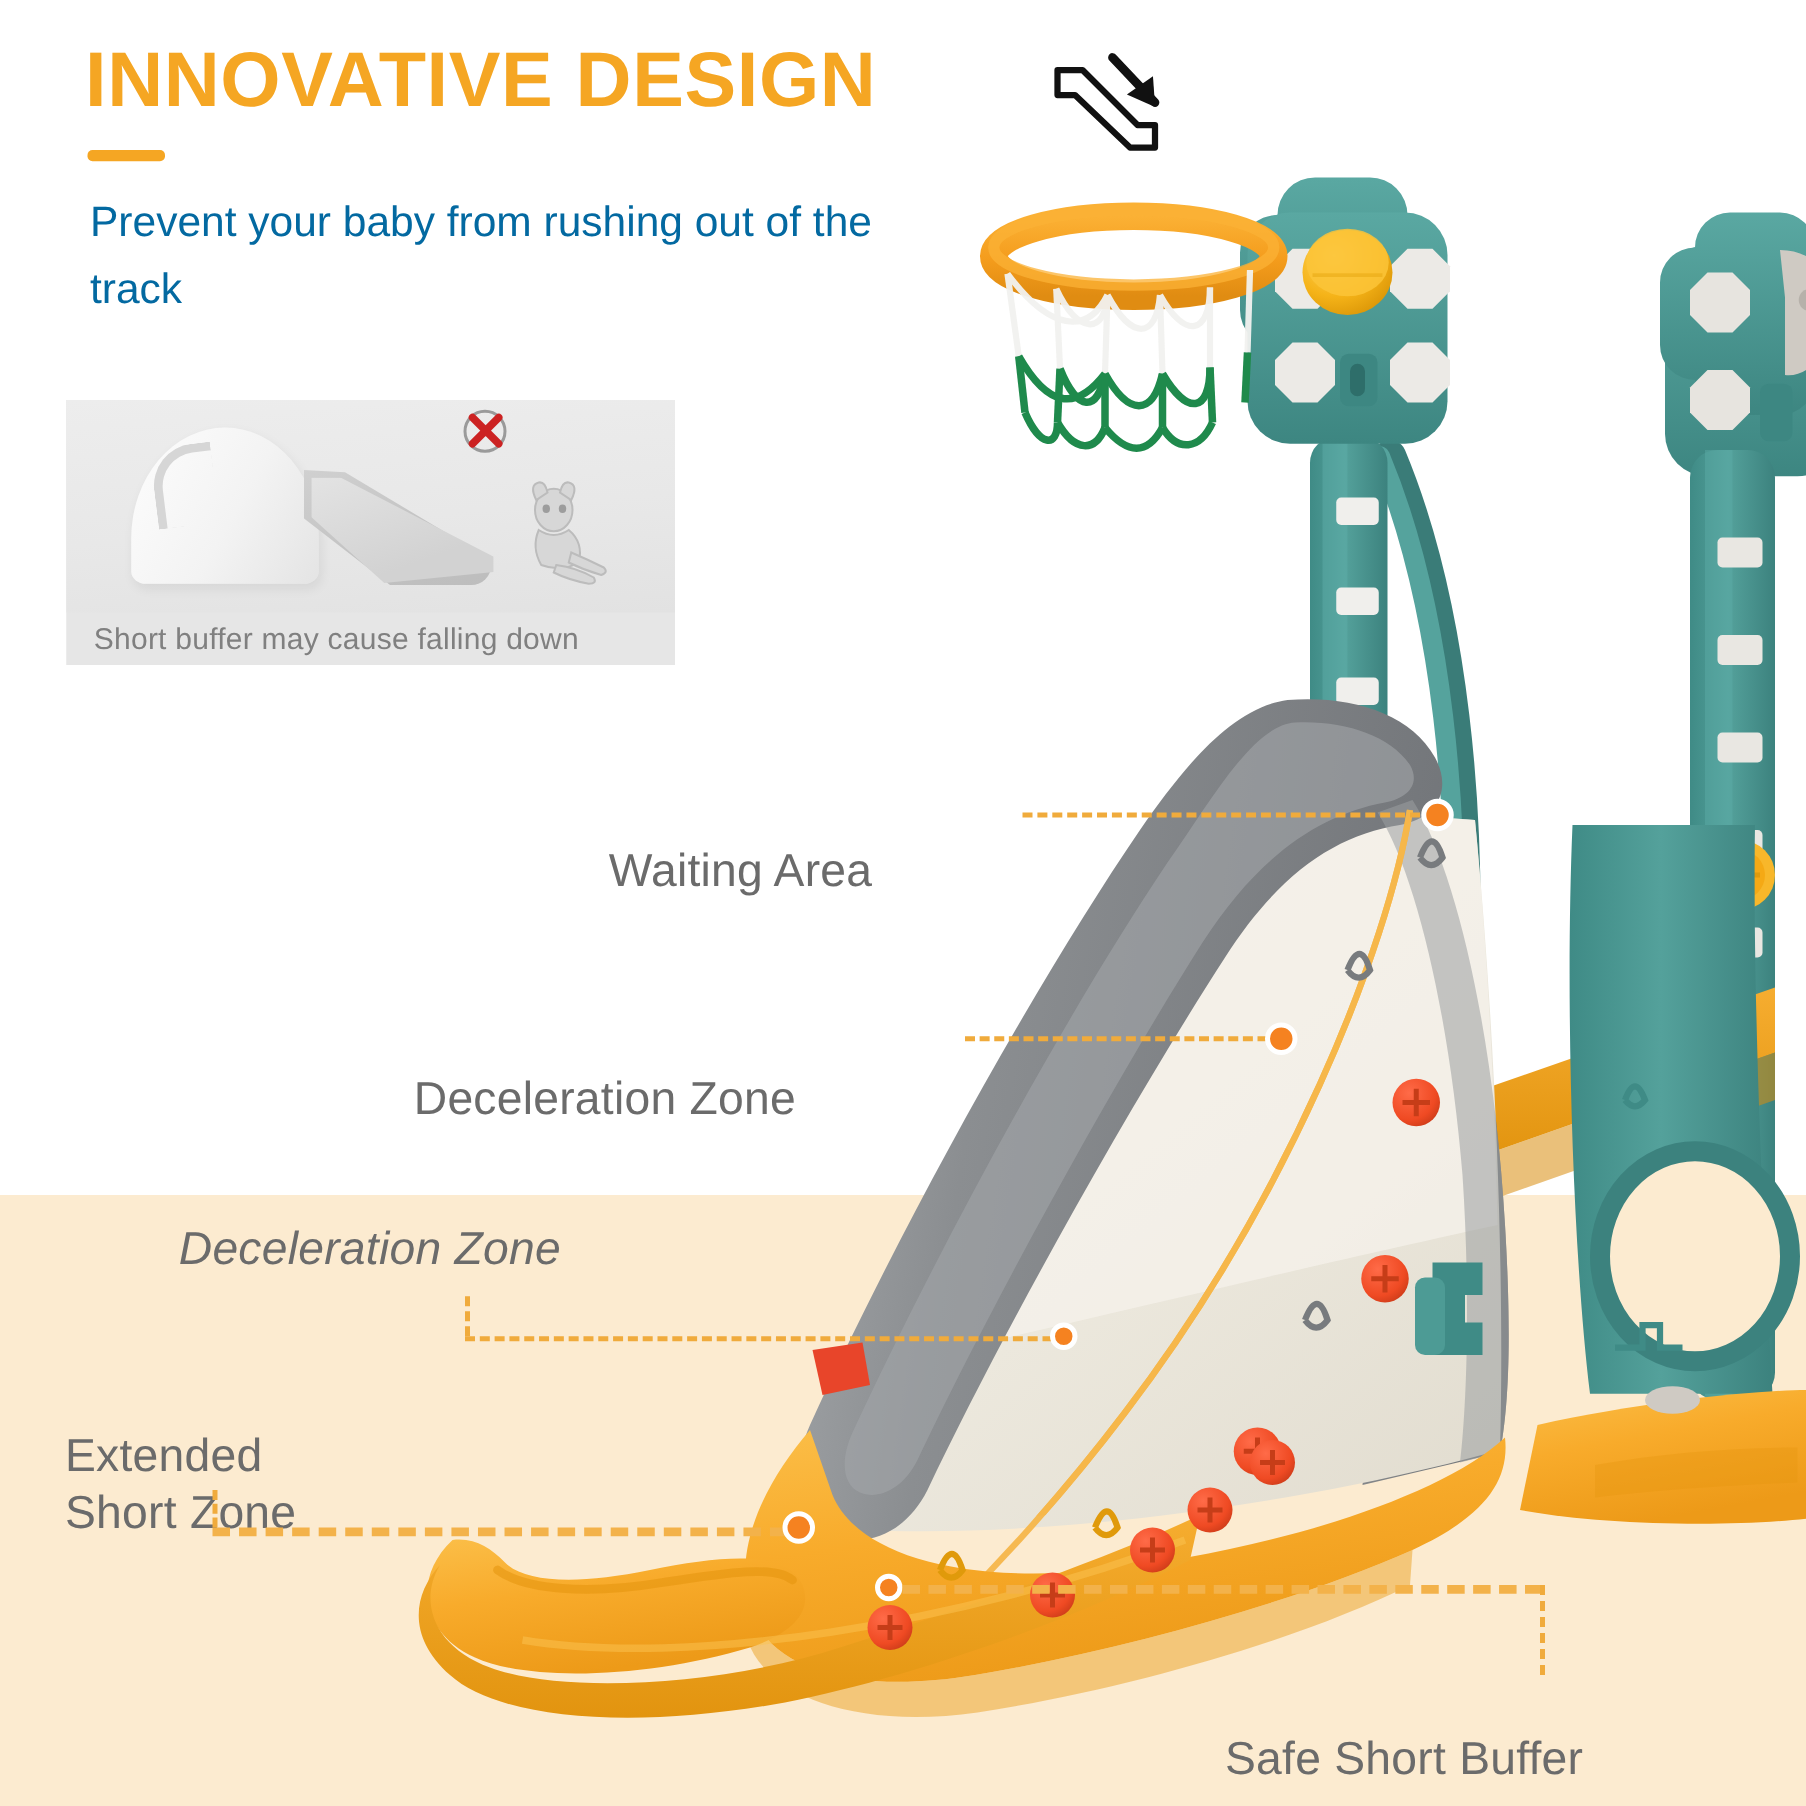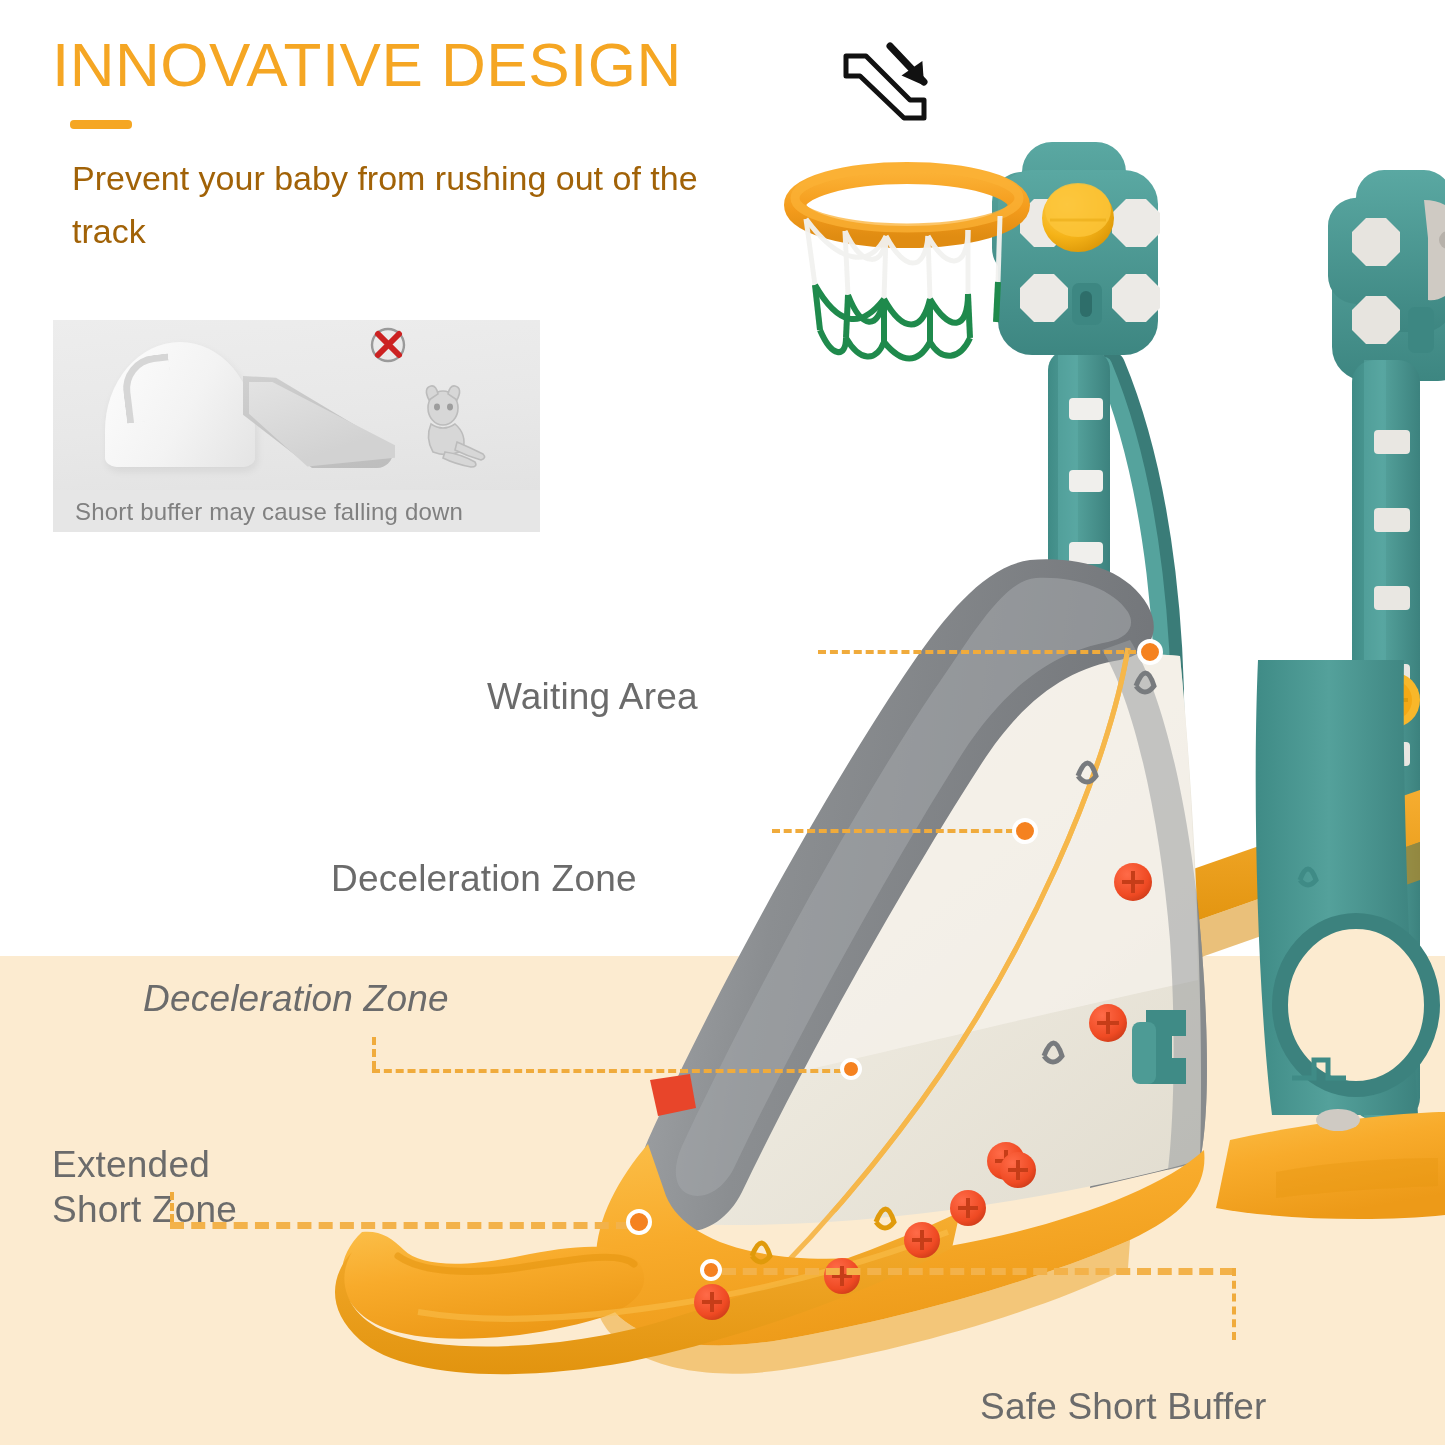--- a/index.html
+++ b/index.html
@@ -10,28 +10,28 @@
     overflow:hidden;
   }
   #stage{position:relative;width:1445px;height:1445px;overflow:hidden;background:#fff;}
 
   
   .bg-top{position:absolute;left:0;top:0;width:1445px;height:956px;background:#ffffff;}
   .bg-bottom{position:absolute;left:0;top:956px;width:1445px;height:489px;background:#fcebd0;}
 
   
   .title{
-    position:absolute;left:52px;top:34px;
-    font-size:62px;font-weight:400;letter-spacing:0.5px;
+    position:absolute;left:68px;top:34px;
+    font-size:62px;font-weight:700;letter-spacing:0.5px;
     color:#f5a623;line-height:1;white-space:nowrap;
   }
   .title-rule{position:absolute;left:70px;top:120px;width:62px;height:9px;border-radius:4px;background:#f5a623;}
   .subtitle{
     position:absolute;left:72px;top:152px;width:700px;
-    font-size:34px;line-height:1.55;color:#a16207;font-weight:400;
+    font-size:34px;line-height:1.55;color:#0369a1;font-weight:400;
   }
   .slide-icon{position:absolute;left:838px;top:34px;width:110px;height:100px;}
 
   
   .inset{
     position:absolute;left:53px;top:320px;width:487px;height:212px;
     background:#e6e6e6;overflow:hidden;
   }
   .inset-photo{position:absolute;left:0;top:0;width:487px;height:170px;
     background:linear-gradient(175deg,#ededed 0%,#e8e8e8 55%,#e2e2e2 100%);}

